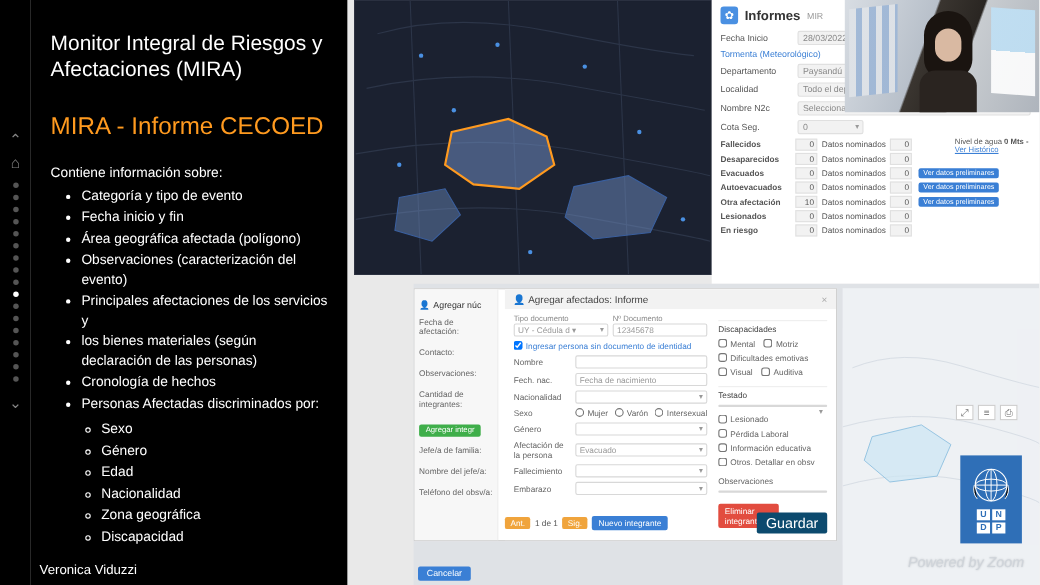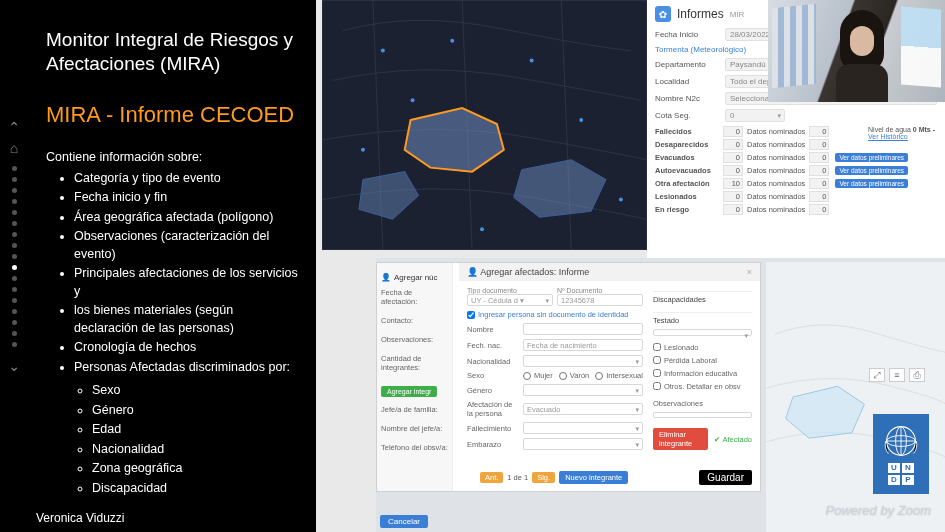--- a/index.html
+++ b/index.html
@@ -30,21 +30,21 @@
   .map { position: absolute; top: 0; left: 6px; width: 325px; height: 250px; background: #1a1f2a; border: 1px solid #2a3040; }
   .map .zoom { position: absolute; top: 8px; left: 8px; width: 18px; background: #fff; border-radius: 2px; box-shadow: 0 0 2px rgba(0,0,0,.3); }
   .map .zoom div { text-align: center; font-size: 12px; line-height: 16px; color: #333; border-bottom: 1px solid #ccc; cursor: pointer; }
   .map .zoom div:last-child { border-bottom: none; }
   .map svg { position: absolute; inset: 0; width: 100%; height: 100%; }
 
   
   .informes { position: absolute; top: 0; left: 331px; width: 298px; height: 258px; background: #fff; font-size: 8px; color: #555; padding: 6px 8px; }
   .informes .hdr { display: flex; align-items: center; gap: 6px; margin-bottom: 6px; }
   .informes .hdr .icon { width: 16px; height: 16px; background: #4a90e2; border-radius: 3px; display: flex; align-items: center; justify-content: center; color: #fff; font-size: 10px; }
-  .informes .hdr .title { font-size: 12px; font-weight: 400; color: #333; }
+  .informes .hdr .title { font-size: 12px; font-weight: 700; color: #333; }
   .informes .row { display: flex; align-items: center; margin-bottom: 4px; gap: 6px; }
   .informes .row .lbl { width: 64px; font-size: 8px; }
   .informes .row .inp { flex: 1; height: 13px; background: #f2f2f2; border: 1px solid #e0e0e0; border-radius: 2px; font-size: 8px; padding: 0 4px; line-height: 12px; color: #888; position: relative; }
   .informes .row .inp.sel::after { content: "▾"; position: absolute; right: 3px; top: 0; font-size: 7px; color: #999; }
   .informes .sect { font-size: 8.5px; font-weight: 600; color: #333; margin: 4px 0 3px; }
   .informes .stat { display: flex; align-items: center; margin-bottom: 2px; gap: 4px; }
   .informes .stat .slbl { width: 64px; font-size: 7.5px; font-weight: bold; }
   .informes .stat .snum { width: 20px; height: 11px; background: #f2f2f2; border: 1px solid #e0e0e0; text-align: right; padding-right: 2px; font-size: 7.5px; line-height: 10px; }
   .informes .stat .stxt { font-size: 7.5px; }
   .informes .stat .sbtn { background: #3a7fd5; color: #fff; font-size: 6.5px; padding: 1px 4px; border-radius: 2px; margin-left: 2px; }
@@ -68,32 +68,32 @@
   .formpanel .side .btn-green { display: inline-block; background: #3fae4a; color: #fff; font-size: 7px; padding: 2px 6px; border-radius: 2px; margin-top: 4px; }
   .modal { position: absolute; left: 82px; top: 0; right: 0; bottom: 0; background: #fff; }
   .modal .mhdr { background: #f2f2f2; height: 18px; display: flex; align-items: center; padding: 0 8px; font-size: 9px; color: #444; justify-content: space-between; }
   .modal .mhdr .close { color: #aaa; cursor: pointer; }
   .modal .body { padding: 6px 8px; display: flex; gap: 10px; }
   .modal .col { flex: 1; display: flex; flex-direction: column; gap: 4px; }
   .modal .frow { display: flex; align-items: center; gap: 4px; }
   .modal .flbl { width: 52px; font-size: 7.5px; color: #666; }
   .modal .finp { flex: 1; height: 12px; background: #fff; border: 1px solid #d8d8d8; border-radius: 2px; font-size: 7.5px; padding: 0 3px; line-height: 11px; color: #999; position: relative; }
   .modal .finp.sel::after { content: "▾"; position: absolute; right: 3px; top: 0; font-size: 7px; color: #999; }
-  .modal .chk { font-size: 7.5px; color: #666; display: flex; align-items: center; gap: 3px; }
+  .modal .chk { font-size: 7.5px; color: #666; display: flex; gap: 3px; }
   .modal .chk input { width: 8px; height: 8px; }
   .modal .lnk { color: #3a7fd5; font-size: 7.5px; }
   .modal .grp { border-top: 1px solid #eee; margin-top: 4px; padding-top: 3px; font-size: 7.5px; color: #444; font-weight: 400; }
   .modal .actions { display: flex; gap: 6px; align-items: center; margin-top: 6px; }
   .modal .btn-red { background: #e24c3f; color: #fff; font-size: 7.5px; padding: 2px 6px; border-radius: 2px; }
   .modal .btn-ok { color: #3fae4a; font-size: 7.5px; display: flex; align-items: center; gap: 2px; }
-  .modal .footer { position: absolute; bottom: 6px; left: 21px; right: 8px; display: flex; justify-content: space-between; align-items: center; }
+  .modal .footer { position: absolute; bottom: 6px; left: 0; right: 8px; display: flex; justify-content: space-between; align-items: center; }
   .modal .footer .pager { display: flex; gap: 4px; align-items: center; font-size: 7.5px; }
   .modal .footer .pgbtn { background: #f0a43c; color: #fff; padding: 1px 5px; border-radius: 2px; font-size: 7.5px; }
   .modal .footer .newbtn { background: #3a7fd5; color: #fff; padding: 2px 6px; border-radius: 2px; font-size: 7.5px; }
-  .modal .footer .savebtn { background: #000000; color: #fff; padding: 2px 8px; border-radius: 2px; font-size: 10px; }
+  .modal .footer .savebtn { background: #0c4a6e; color: #fff; padding: 2px 8px; border-radius: 2px; font-size: 13px; }
   .cancel { position: absolute; bottom: 4px; left: 4px; background: #3a7fd5; color: #fff; font-size: 8px; padding: 2px 8px; border-radius: 2px; }
 
   
   .bgmap { position: absolute; top: 4px; left: 390px; right: 0; bottom: 0; background: #eef1f4; }
   .bgmap svg { width: 100%; height: 100%; opacity: .6; }
 
   
   .toolicons { position: absolute; right: 20px; top: 106px; display: flex; gap: 4px; }
   .toolicons .ti { width: 16px; height: 14px; background: #fff; border: 1px solid #ccc; display: flex; align-items: center; justify-content: center; font-size: 9px; color: #666; }
 
@@ -384,20 +384,42 @@
                   <div class="flbl">Fallecimiento</div>
                   <div class="finp sel"></div>
                 </div>
               <div class="frow">
                   <div class="flbl">Embarazo</div>
                   <div class="finp sel"></div>
                 </div>
             </div>
             <div class="col">
               <div class="grp">Discapacidades</div>
+              <div style="display:flex;flex-wrap:wrap;gap:4px 8px">
+                <label class="chk">
+                    <input type="checkbox" style="">
+                    <span>Mental</span>
+                  </label>
+                <label class="chk">
+                    <input type="checkbox" style="">
+                    <span>Motriz</span>
+                  </label>
+                <label class="chk">
+                    <input type="checkbox" style="">
+                    <span>Dificultades emotivas</span>
+                  </label>
+                <label class="chk">
+                    <input type="checkbox" style="">
+                    <span>Visual</span>
+                  </label>
+                <label class="chk">
+                    <input type="checkbox" style="">
+                    <span>Auditiva</span>
+                  </label>
+              </div>
               <div class="grp">Testado</div>
               <div class="finp sel"></div>
               <div style="display:flex;flex-wrap:wrap;gap:4px 8px;margin-top:3px">
                 <label class="chk">
                     <input type="checkbox" style="">
                     <span>Lesionado</span>
                   </label>
                 <label class="chk">
                     <input type="checkbox" style="">
                     <span>Pérdida Laboral</span>

